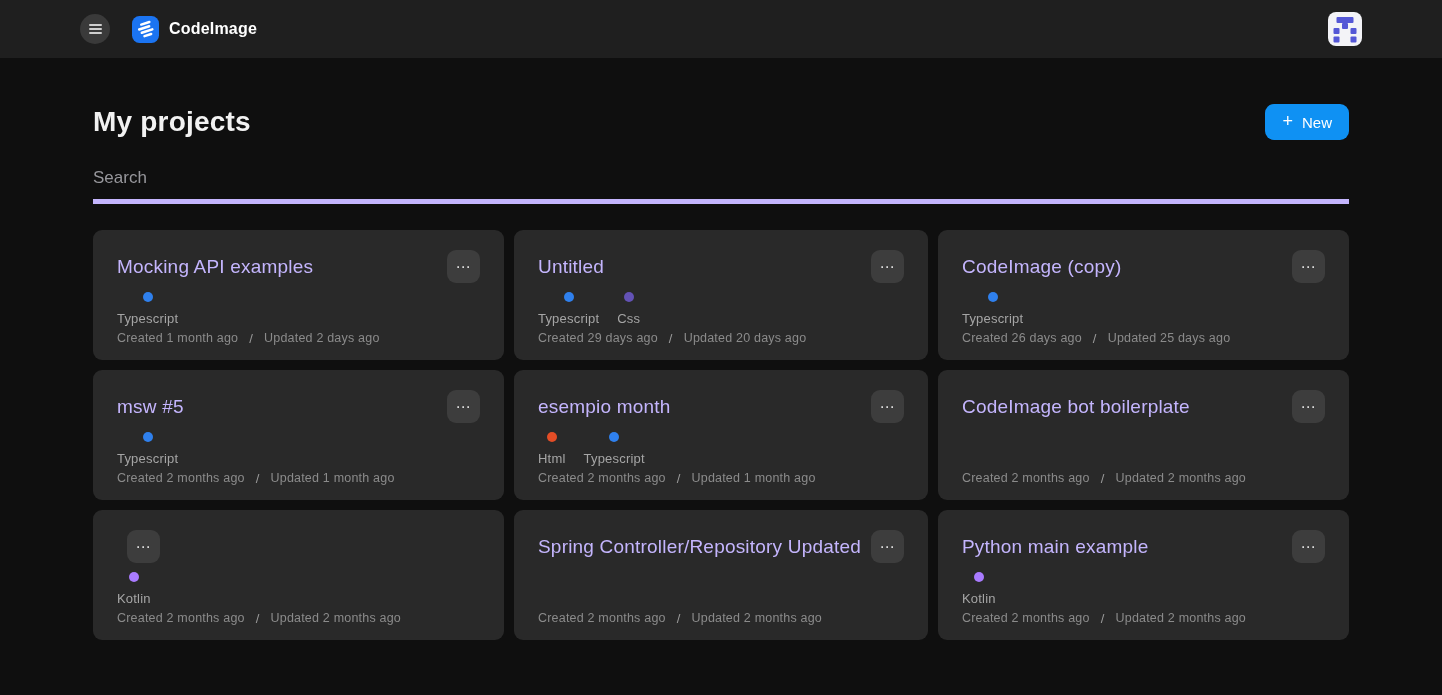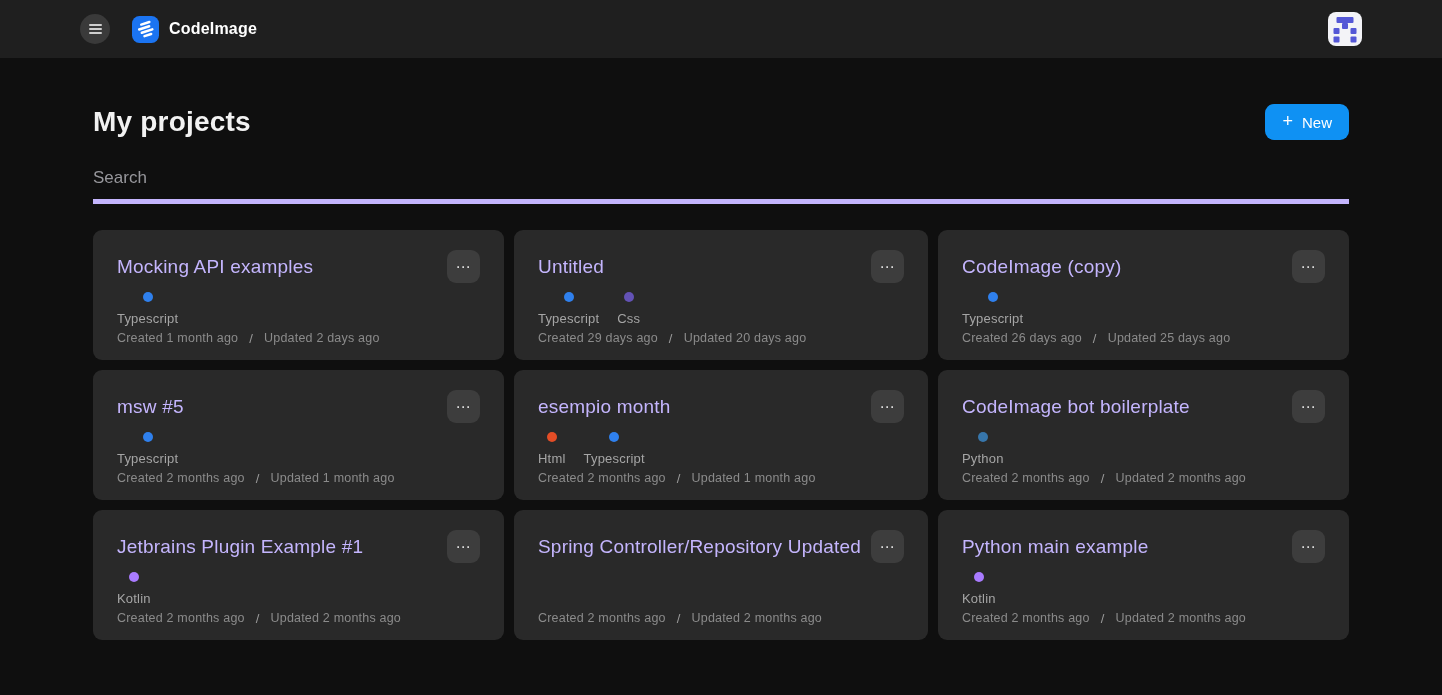--- a/index.html
+++ b/index.html
@@ -271,36 +271,29 @@
     </div>
   </article>
 
   <article class="card">
     <div class="card-top">
       <h2 class="card-title">CodeImage bot boilerplate</h2>
       <button class="menu-btn">
         <span class="menu-glyph">⋯</span>
       </button>
     </div>
-    <div class="langs">
-          <span class="lang">
-            <span class="dot" style="background: rgb(55, 118, 171);"></span>
-            <span class="lang-name">Python</span>
-          </span>
-        </div>
     <div class="card-footer">
       <span class="created">Created 2 months ago</span>
       <span class="sep">/</span>
       <span class="updated">Updated 2 months ago</span>
     </div>
   </article>
 
   <article class="card">
     <div class="card-top">
-      <h2 class="card-title">Jetbrains Plugin Example #1</h2>
       <button class="menu-btn">
         <span class="menu-glyph">⋯</span>
       </button>
     </div>
     <div class="langs">
           <span class="lang">
             <span class="dot" style="background: rgb(169, 123, 255);"></span>
             <span class="lang-name">Kotlin</span>
           </span>
         </div>

